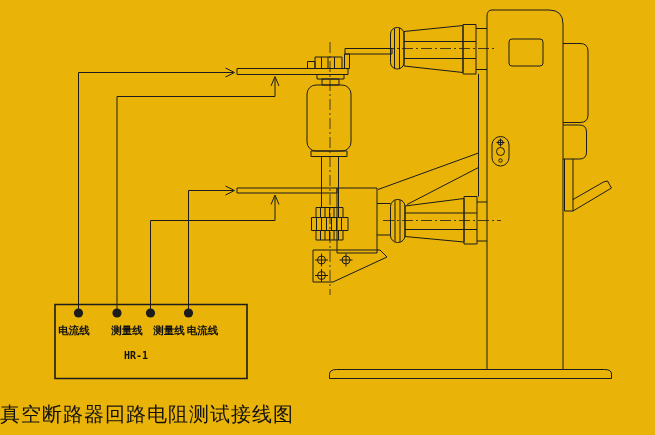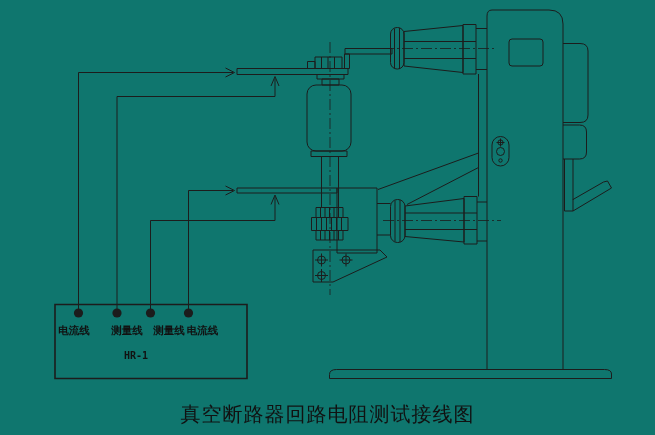--- a/index.html
+++ b/index.html
@@ -1,18 +1,18 @@
 <!DOCTYPE html>
 <html><head>
 <meta charset="utf-8">
 <style>
   html,body{margin:0;padding:0;background:#fff;}
-  .stage{position:relative;width:655px;height:435px;background:#0f766e;overflow:hidden;
+  .stage{position:relative;width:655px;height:435px;background:#eab308;overflow:hidden;
          font-family:"Liberation Sans",sans-serif;}
-  .caption{position:absolute;left:0;top:401px;width:655px;text-align:center;
+  .caption{position:absolute;left:0;top:401px;width:655px;
            font-family:"Liberation Serif",serif;font-size:20px;letter-spacing:1px;color:#111;}
   svg{position:absolute;left:0;top:0;}
   svg *{vector-effect:non-scaling-stroke;}
   .ln{stroke:#1c1c1c;stroke-width:1;fill:none;}
   .ln2{stroke:#1c1c1c;stroke-width:1.6;fill:none;}
   .fill{fill:#1c1c1c;stroke:none;}
   .cl{stroke:#1c1c1c;stroke-width:0.8;fill:none;stroke-dasharray:11 3 2 3;}
   .lbl{font-family:"Liberation Sans",sans-serif;font-size:10.5px;font-weight:bold;fill:#111;}
   .mdl{font-family:"DejaVu Sans Mono",monospace;font-size:10px;font-weight:bold;fill:#111;}
 </style>

